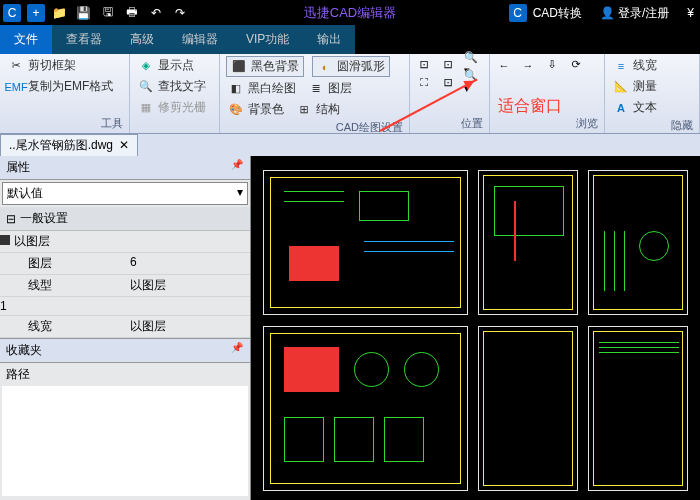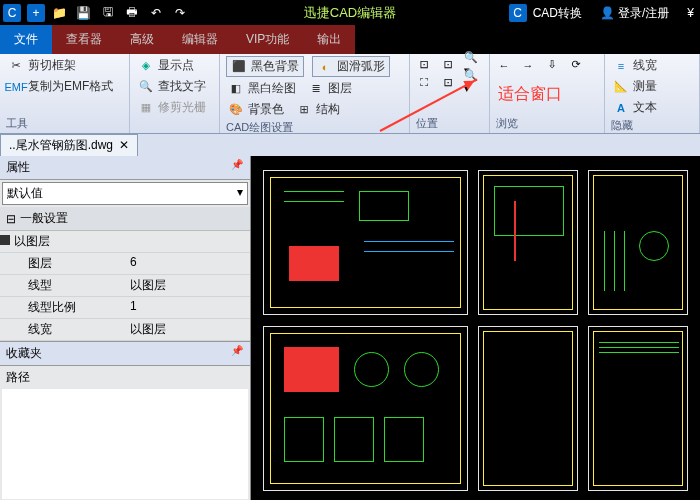--- a/index.html
+++ b/index.html
@@ -1,29 +1,29 @@
 <!DOCTYPE html>
 <html><head>
 <meta charset="utf-8">
 <style>
 *{margin:0;padding:0;box-sizing:border-box;font-family:"Microsoft YaHei",sans-serif;font-size:12px}
 body{width:700px;height:500px;overflow:hidden;background:#1a1a1a;position:relative}
 .titlebar{height:26px;background:#000;display:flex;align-items:center;color:#fff}
 .tb-ico{width:18px;height:18px;margin:0 3px;display:inline-flex;align-items:center;justify-content:center;font-size:12px;background:#0668c9;border-radius:2px}
 .tb-plain{background:transparent}
-.app-title{position:absolute;left:50%;transform:translateX(-50%);font-size:13px;color:#bef264}
+.app-title{position:absolute;left:50%;transform:translateX(-50%);font-size:13px;color:#8b5cf6}
 .tb-right{position:absolute;right:0;display:flex;align-items:center;gap:6px;color:#fff}
 .tb-btn{padding:2px 6px;display:flex;align-items:center;gap:3px}
 .tabbar{height:28px;background:#000;display:flex;align-items:flex-end}
-.tab{padding:6px 14px;color:#ccc;background:#7f1d1d}
+.tab{padding:6px 14px;color:#ccc;background:#0c4a6e}
 .tab.active{background:#0668c9;color:#fff}
 .ribbon{height:80px;background:linear-gradient(#f3f5fb,#d9e0ef);display:flex;border-bottom:1px solid #8a9bb8}
 .rgroup{border-right:1px solid #b5c2d8;display:flex;flex-direction:column;padding:2px 6px}
 .rgroup-body{flex:1;display:flex;flex-direction:column;gap:2px}
-.rgroup-label{text-align:left;color:#4a5a78;font-size:11px;padding-top:1px}
+.rgroup-label{text-align:right;color:#4a5a78;font-size:11px;padding-top:1px}
 .ritem{display:flex;align-items:center;gap:4px;padding:1px 2px;color:#333;white-space:nowrap}
 .ritem.framed{border:1px solid #8a9bb8;background:#e8edf5;padding:1px 4px}
 .ico{width:16px;height:16px;display:inline-flex;align-items:center;justify-content:center;font-size:11px}
 .rrow{display:flex;gap:8px}
 .doc-tab{height:22px;background:#d9e0ef;display:flex;align-items:center}
 .doc-tab-item{background:#eef2f9;border:1px solid #8a9bb8;padding:2px 8px;display:flex;align-items:center;gap:6px;font-size:11px}
 .workspace{display:flex;height:344px}
 .leftpanel{width:251px;background:#e6e8ea;border-right:1px solid #888;display:flex;flex-direction:column}
 .panel-hdr{background:#d9e0ef;padding:3px 6px;border-bottom:1px solid #999;display:flex;justify-content:space-between}
 .combo{background:#fff;border:1px solid #888;padding:2px 4px;margin:2px;display:flex;justify-content:space-between}
@@ -220,21 +220,20 @@
         </div>
       <div class="prop-row">
           <div class="prop-k">图层</div>
           <div class="prop-v">6</div>
         </div>
       <div class="prop-row">
           <div class="prop-k">线型</div>
           <div class="prop-v">以图层</div>
         </div>
       <div class="prop-row">
-          <div class="prop-k">线型比例</div>
           <div class="prop-v">1</div>
         </div>
       <div class="prop-row">
           <div class="prop-k">线宽</div>
           <div class="prop-v">以图层</div>
         </div>
     </div>
     <div class="fav">
       <div class="panel-hdr">
           <span>收藏夹</span>
@@ -284,14 +283,14 @@
     </div>
     <div class="dwg" style="left:337px;top:170px;width:100px;height:165px">
       <div class="dwg-inner" style="left:4px;top:4px;right:4px;bottom:4px"></div>
       <div class="gline" style="left:10px;top:15px;width:80px;height:1px"></div>
         <div class="gline" style="left:10px;top:20px;width:80px;height:1px"></div>
         <div class="gline" style="left:10px;top:25px;width:80px;height:1px"></div>
     </div>
   </div>
 </div>
 
-<div class="callout" style="left:498px;top:84px">适合窗口</div>
+<div class="callout" style="left:498px;top:96px">适合窗口</div>
 <div class="arrow" style="left:380px;top:130px;width:110px;transform:rotate(-28deg)"></div>
 
 </body></html>

